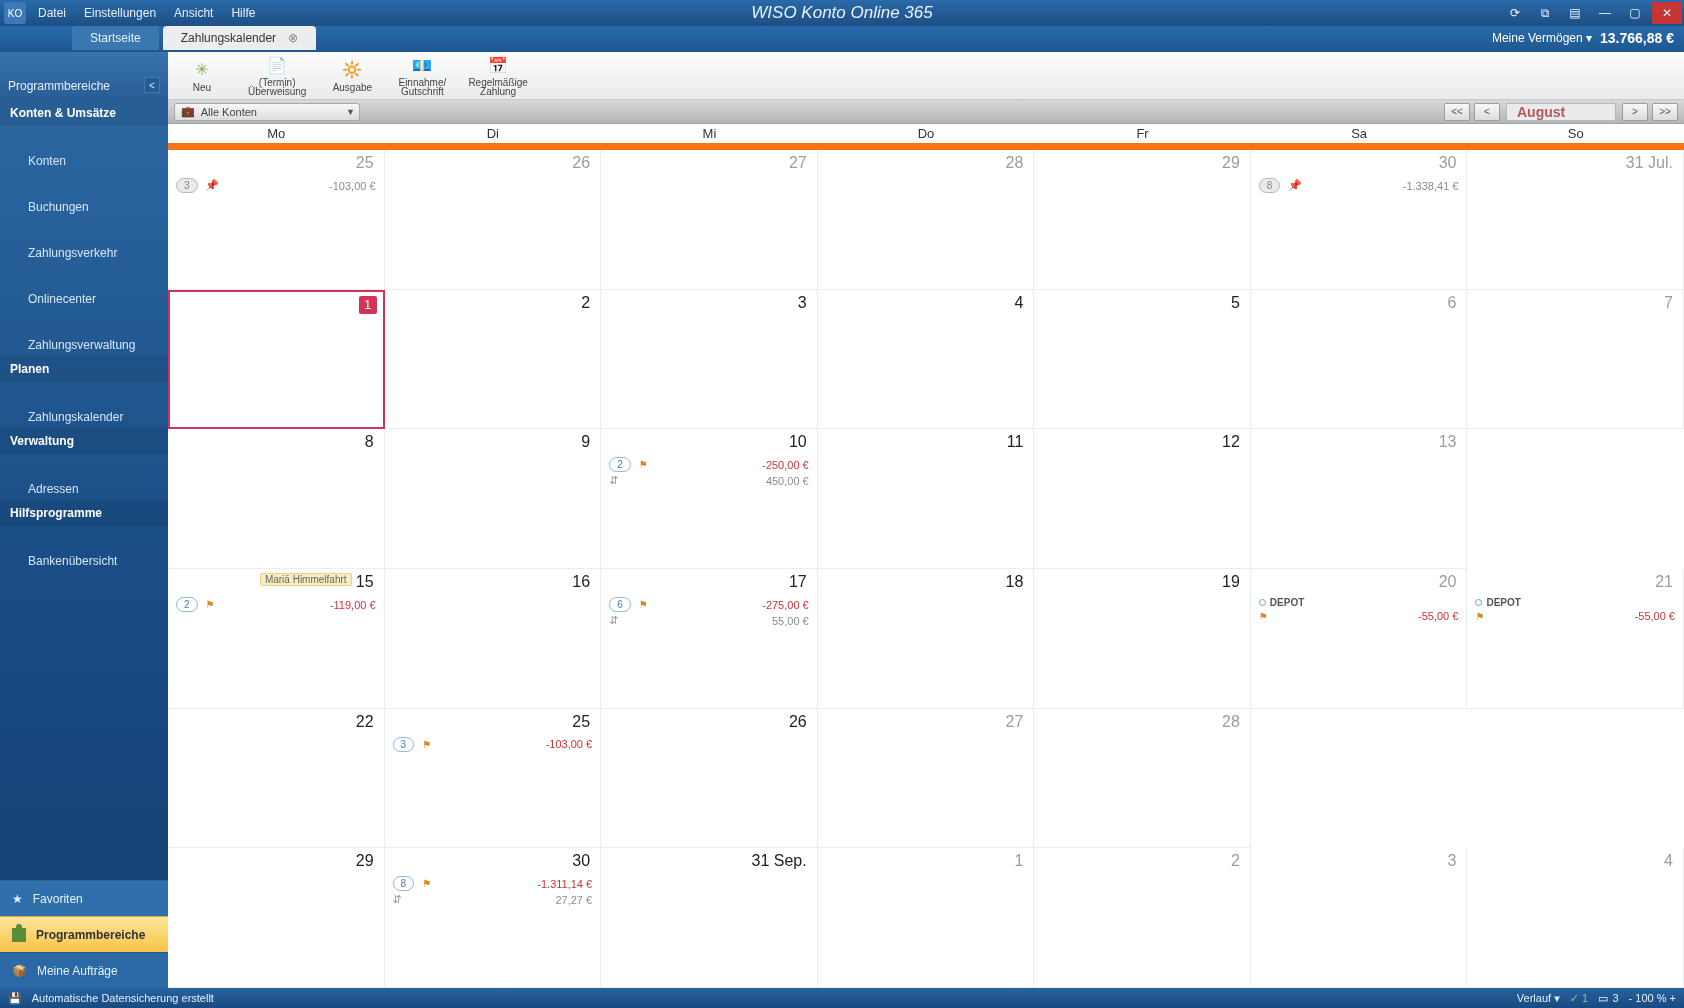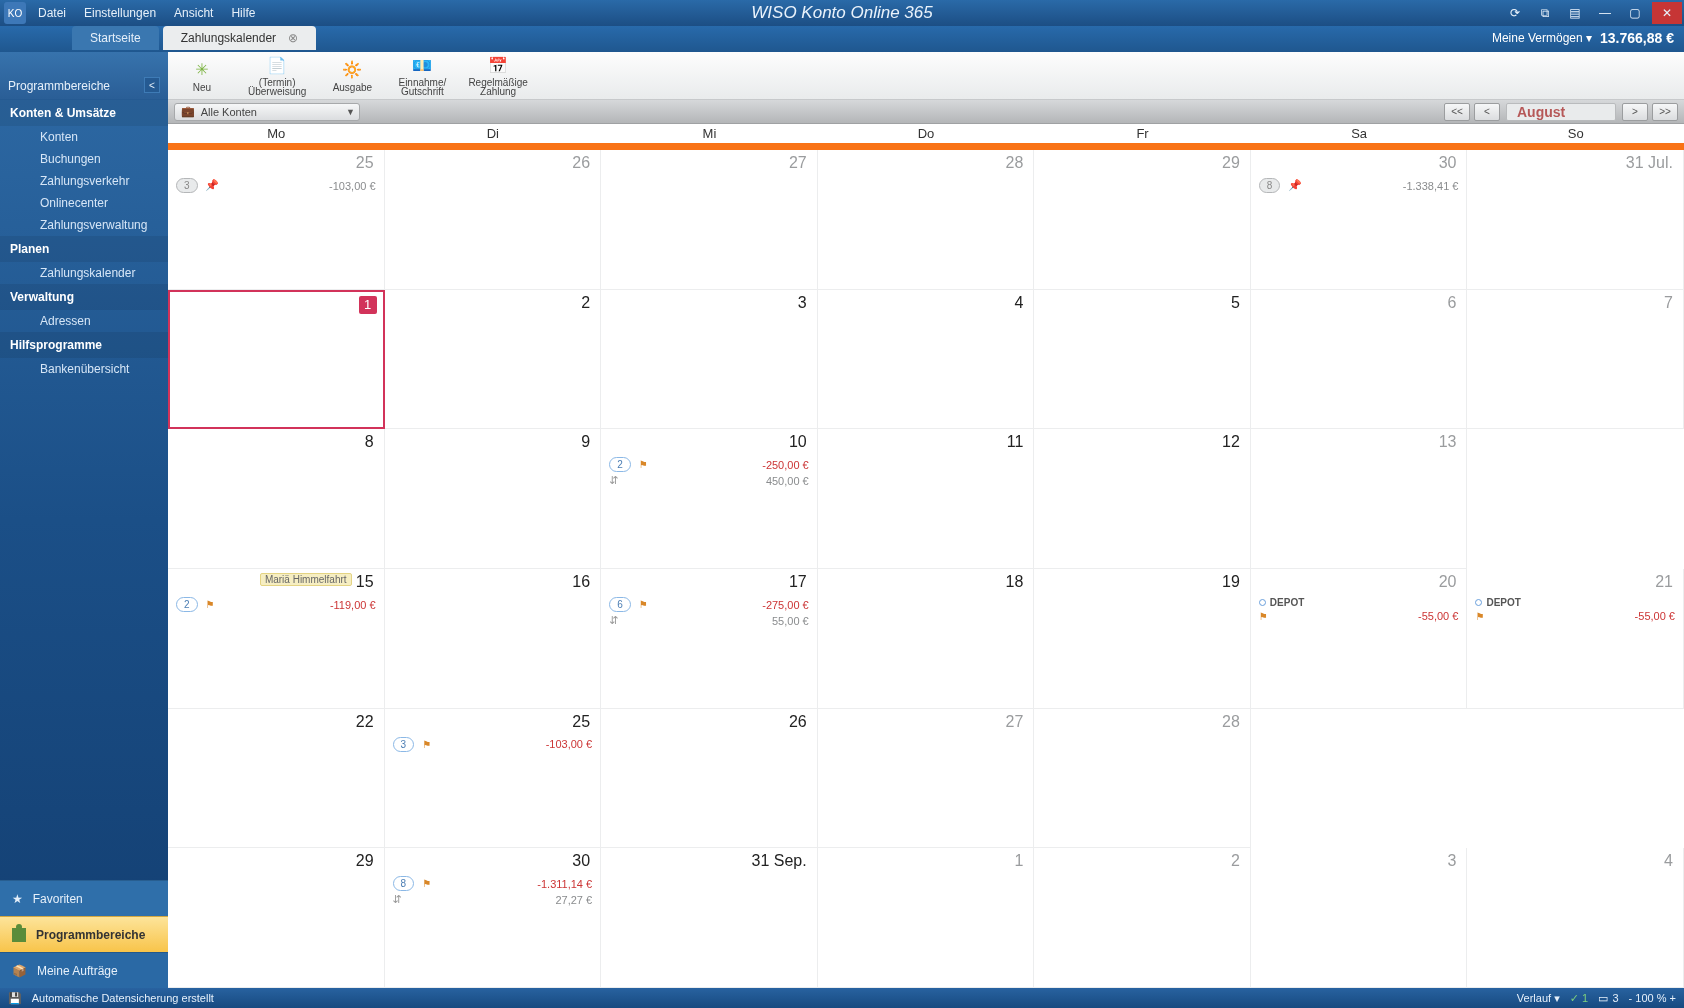--- a/index.html
+++ b/index.html
@@ -19,21 +19,21 @@
   .tabs-row .tab.active { background: #ebedee; color: #333; }
   .tabs-row .tab .close-x { color: #888; font-size: 12px; margin-left: 4px; }
   .tabs-row .summary { position: absolute; right: 10px; top: 4px; color: #fff; font-size: 12px; display: flex; align-items: center; gap: 8px;}
   .tabs-row .summary .balance { font-size: 14px; font-weight: bold; }
   
   .workspace { display: flex; height: calc(100% - 26px - 26px - 20px); }
   .sidebar { width: 168px; background: linear-gradient(to bottom, #2e6aa5 0%, #1b4f87 50%, #133f72 100%); color: #e6f0fa; font-size: 12px; display: flex; flex-direction: column; }
   .sidebar .sb-header { height: 48px; background: linear-gradient(to bottom, #3773ad, #2a5e96); border-bottom: 1px solid #255a92; display: flex; align-items: flex-end; padding: 0 8px 6px 8px; font-size: 12px; justify-content: space-between;}
   .sidebar .sb-header .collapse-btn { width: 16px; height: 16px; background: #255a92; border:1px solid #3e7bb6; display:flex; align-items:center; justify-content:center; font-size:10px;}
   .sidebar .section-title { padding: 6px 10px; font-weight: bold; color: #fff; background: rgba(0,0,0,0.08); font-size:12px;}
-  .sidebar .item { padding: 4px 10px 4px 40px; font-size: 12px; color: #d6e6f7; cursor: default;}
+  .sidebar .item { padding: 4px 10px 4px 28px; font-size: 12px; color: #d6e6f7; cursor: default; margin-top: 24px;}
   .sidebar .spacer { flex: 1; }
   .sidebar .bottom-btn { height: 36px; display: flex; align-items: center; gap: 10px; padding: 0 12px; font-size: 12px; border-top: 1px solid rgba(0,0,0,0.15);}
   .sidebar .bottom-btn.fav { background: #2f6faa; color: #e6f0fa;}
   .sidebar .bottom-btn.prog { background: linear-gradient(to bottom, #fde49a, #f8c44a); color: #333; font-weight: bold;}
   .sidebar .bottom-btn.auf { background: #2a69a5; color: #e6f0fa;}
   .sidebar .puzzle-icon { width:14px; height:14px; background:#5a8c3a; display:inline-block; position:relative;}
   .sidebar .puzzle-icon::after{content:""; position:absolute; width:6px; height:6px; background:#5a8c3a; border-radius:50%; top:-4px; left:4px;}
   
   .content { flex: 1; background: #e8ebed; display: flex; flex-direction: column; }
   .ribbon { height: 48px; background: linear-gradient(to bottom, #fdfdfd, #e9ebec); border-bottom: 1px solid #c7c9cb; display: flex; align-items: center; padding: 2px 10px; gap: 22px;}

